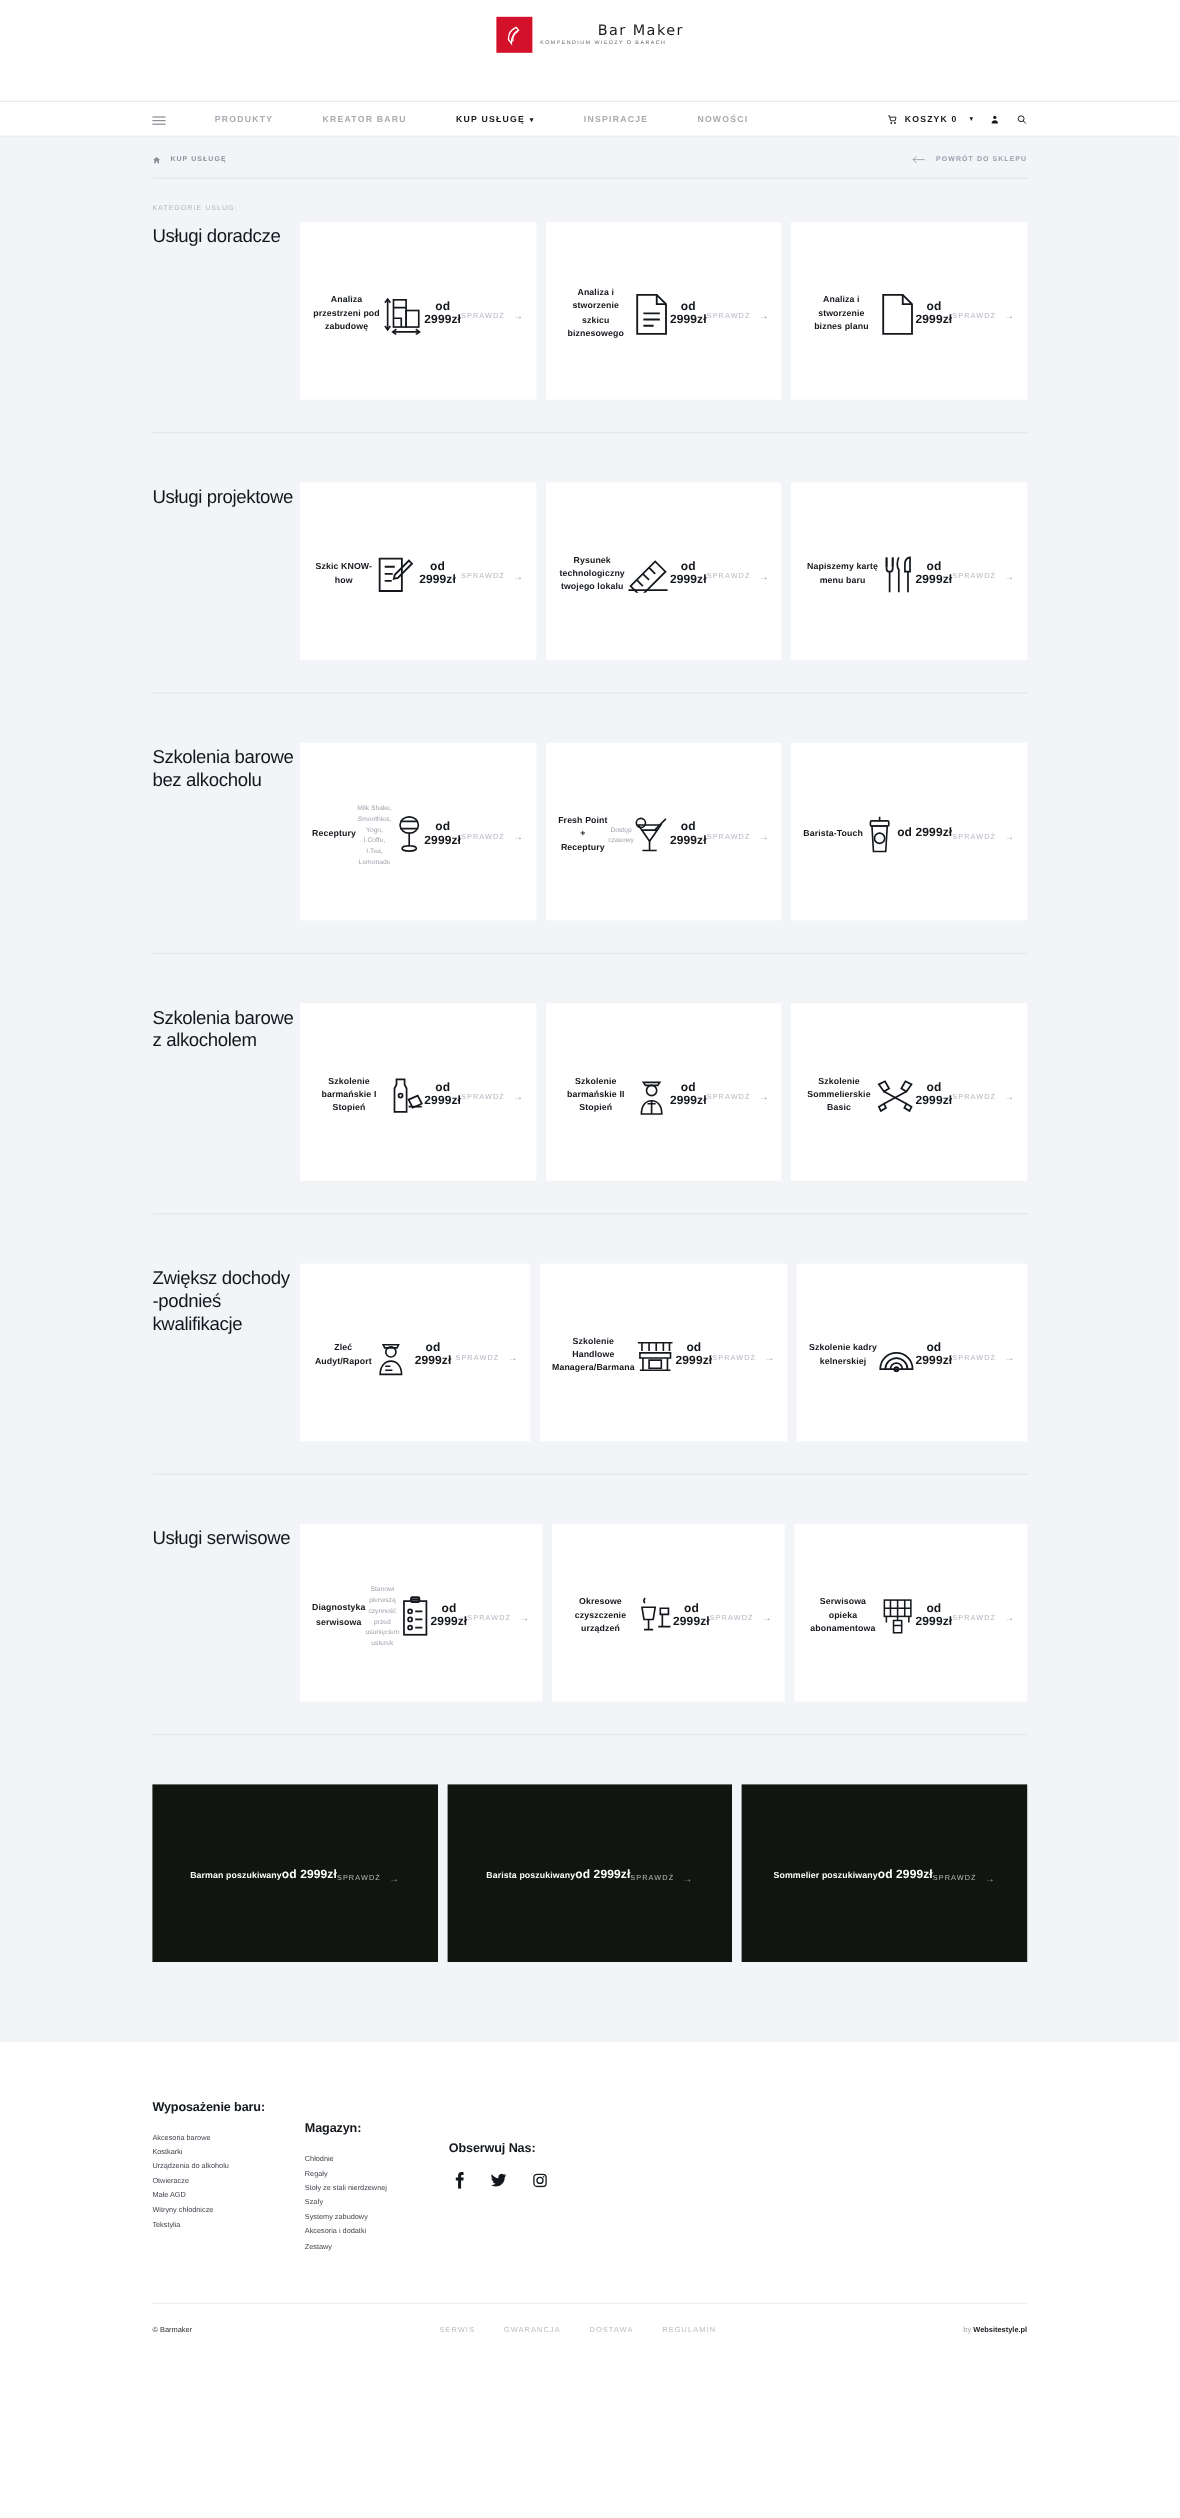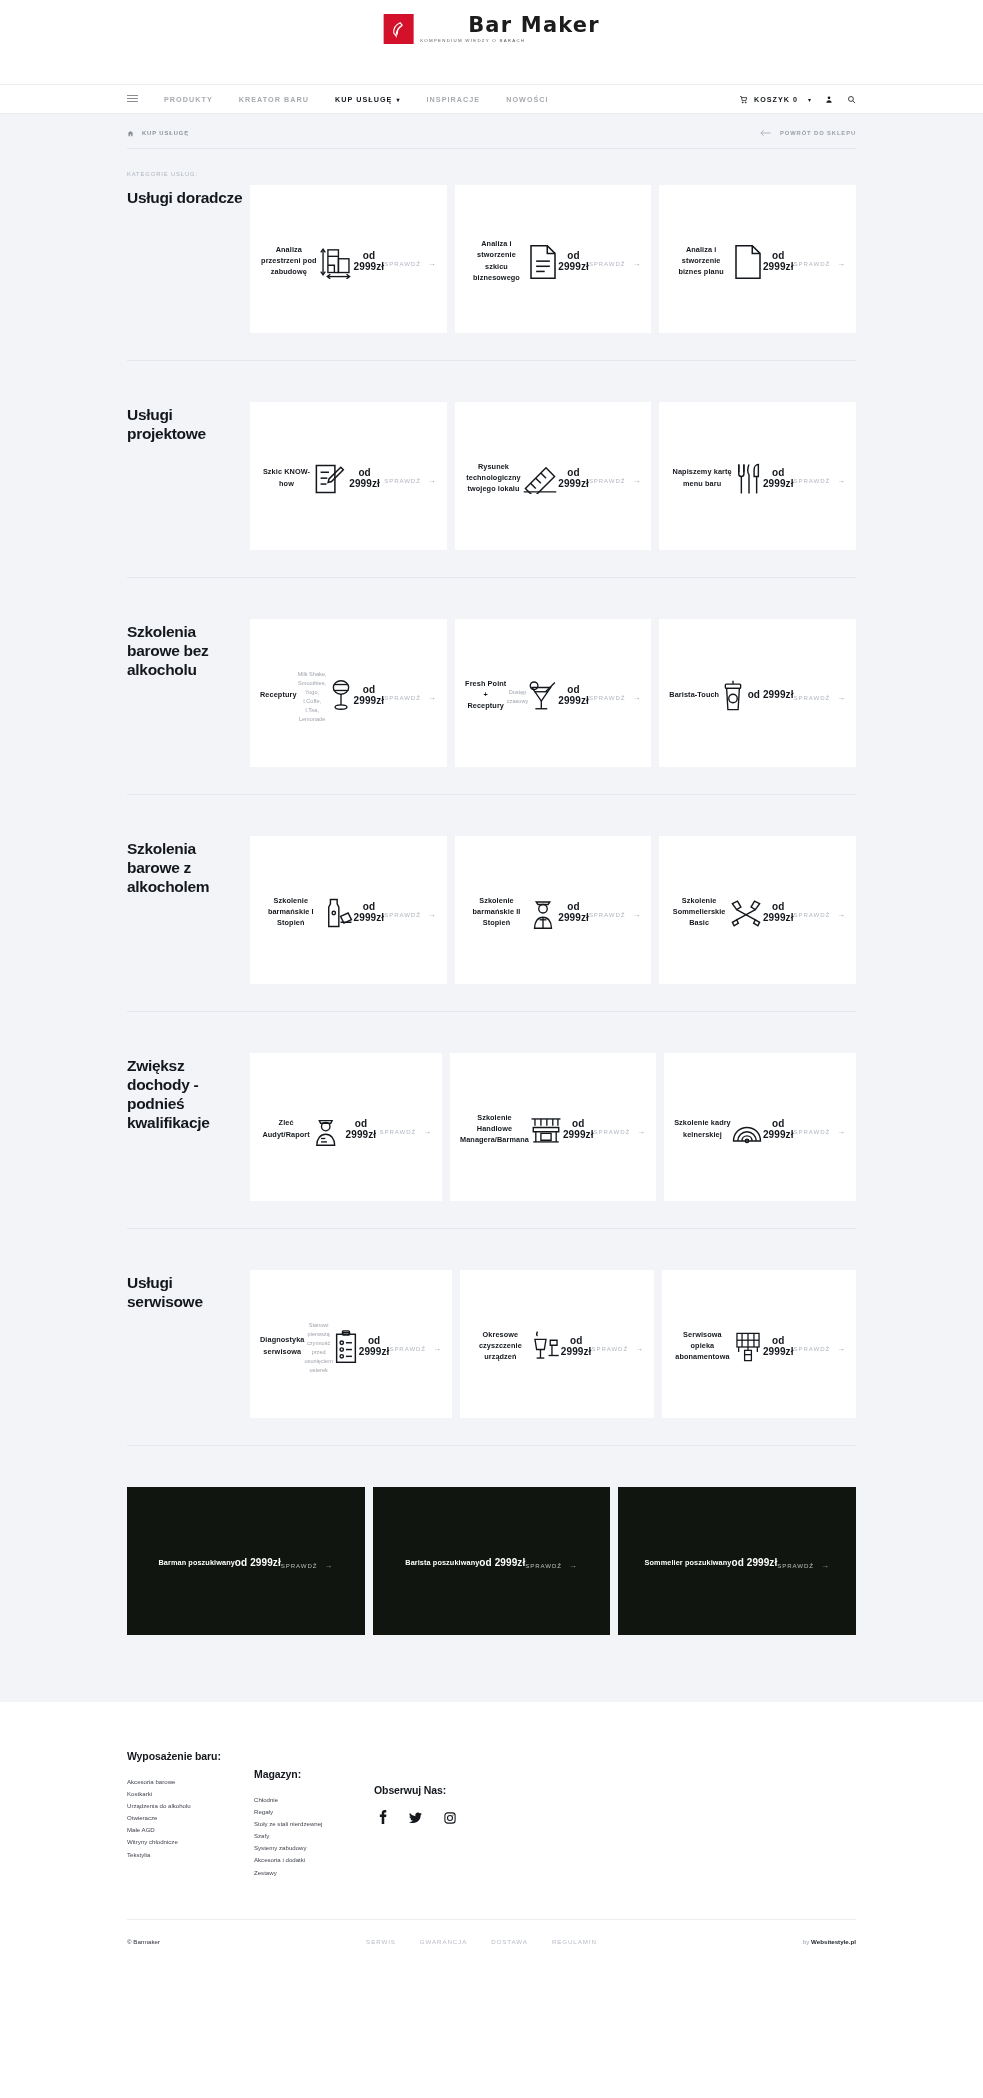--- a/index.html
+++ b/index.html
@@ -17,34 +17,34 @@
     position:absolute; left:50%; top:14px; transform:translateX(-50%);
     display:flex; align-items:center; gap:7px;
   }
   .logo-mark {
     width:30px; height:30px; background:#d3112a; position:relative;
     display:flex; align-items:center; justify-content:center;
   }
   .logo-mark svg { display:block; }
   .logo-text { display:flex; flex-direction:column; line-height:1; }
   .logo-title {
-    font-size:21px; letter-spacing:1.2px; font-weight:700;
+    font-size:12px; letter-spacing:1.2px; font-weight:400;
     color:#1c1c1c; font-family:"DejaVu Sans", sans-serif;margin-left:48px;
   }
   .logo-sub {
     font-size:4.4px; letter-spacing:1.25px; color:#5c5c5c;
     margin-top:3px; font-weight:400;
   }
 
   .navbar {
     border-top:1px solid #ececef; border-bottom:1px solid #ececef;
     height:30px; display:flex; align-items:center;
     padding:0 127px; position:relative; background:#fff;
   }
-  .nav-left { display:flex; align-items:flex-start; gap:26px; }
+  .nav-left { display:flex; align-items:flex-end; gap:41px; }
   .hamburger { width:11px; display:flex; flex-direction:column; gap:2px; cursor:pointer; }
   .hamburger span { display:block; height:1px; background:#8a8d93; width:100%; }
   .nav-item {
     font-size:7.2px; letter-spacing:1.05px; color:#a7aab0;
     font-weight:700; cursor:pointer; white-space:nowrap;
   }
   .nav-item.active { color:#15181c; }
   .nav-caret { font-size:6px; color:#15181c; margin-left:4px; }
   .nav-right {
     position:absolute; right:127px; display:flex; align-items:center; gap:14px;
@@ -71,21 +71,21 @@
     font-size:5.8px; letter-spacing:0.9px; color:#b0b5bd;
     font-weight:400; margin-top:22px; margin-bottom:8px;
   }
 
   
   .section { display:flex; align-items:flex-start; padding-bottom:27px; }
   .section + .section { border-top:1px solid #e4e7ee; padding-top:41px; }
   .section.first { padding-top:0; }
   .sec-title {
     width:123px; flex:0 0 123px;
-    font-size:15.5px; line-height:1.22; font-weight:700;
+    font-size:15.5px; line-height:1.22; font-weight:400;
     letter-spacing:-0.3px; color:#14181d; padding-top:4px;
   }
   .cards { display:flex; gap:8px; flex:1; }
   .card {
     background:#ffffff; flex:1; min-height:148px;
     padding:19px 10px 16px; display:flex; flex-direction:row;
     align-items:center; text-align:center; cursor:pointer;
   }
   .card-title {
     font-size:7.3px; font-weight:700; line-height:1.55;

